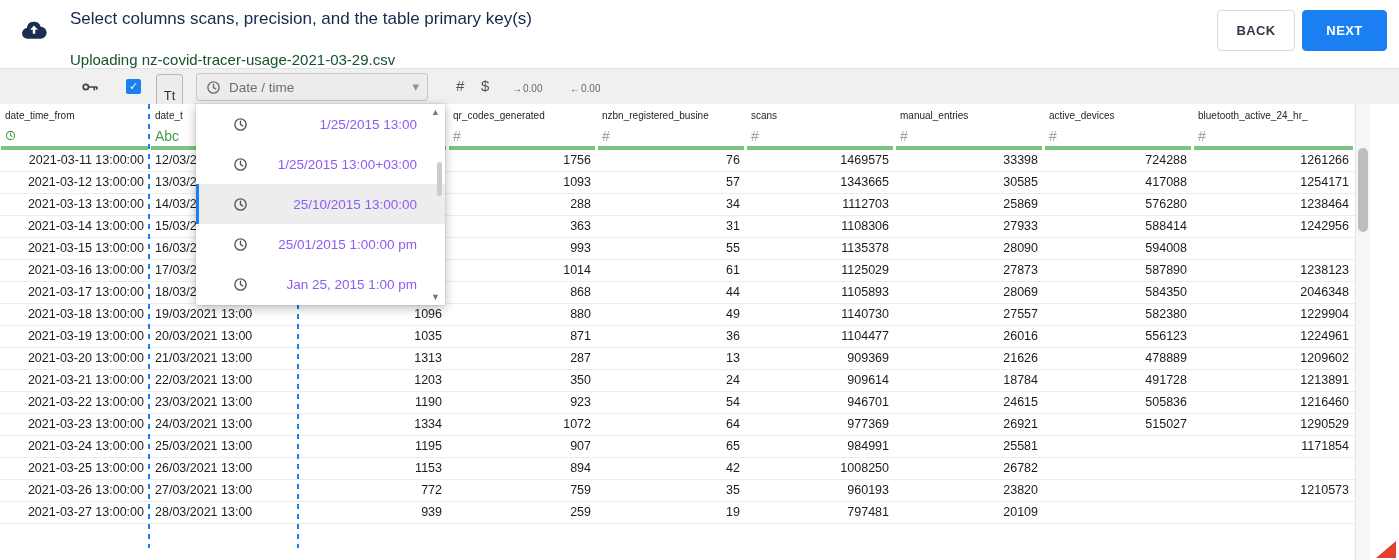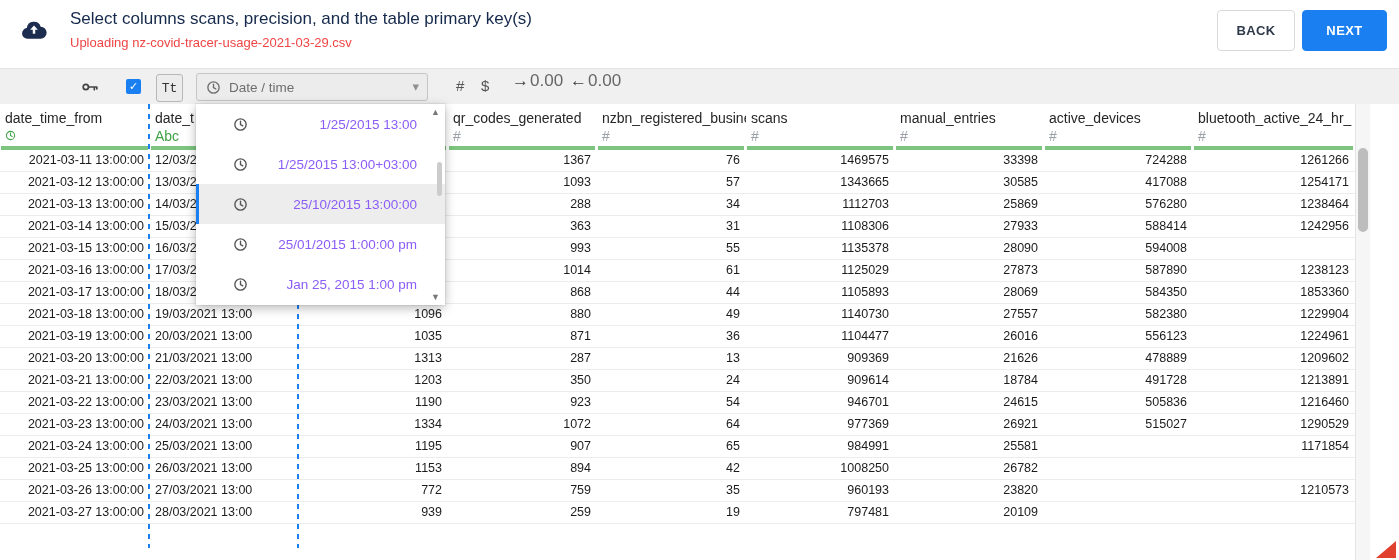--- a/index.html
+++ b/index.html
@@ -14,53 +14,53 @@
     width:1399px;height:560px;overflow:hidden;background:#fff;
     font-family:"Liberation Sans","DejaVu Sans",sans-serif;
   }
   .app{position:relative;width:1399px;height:560px;background:#fff;overflow:hidden}
 
   
   .hdr{position:absolute;left:0;top:0;width:1399px;height:68px;background:#fff}
   .upload-icon{position:absolute;left:20px;top:16px;width:28px;height:28px;color:#1c2d4f}
   .upload-icon svg{width:28px;height:28px;display:block}
   .page-title{position:absolute;left:70px;top:9px;font-size:17px;font-weight:500;color:#15294b;white-space:nowrap}
-  .subtitle{position:absolute;left:70px;top:35px;font-size:13px;color:#ef4444;white-space:nowrap}
+  .subtitle{position:absolute;left:70px;top:51px;font-size:15px;color:#14532d;white-space:nowrap}
   .btn{position:absolute;top:10px;height:41px;border-radius:4px;font-size:13px;font-weight:700;
        letter-spacing:.4px;cursor:pointer;font-family:inherit}
   .btn.back{left:1217px;width:78px;background:#fff;border:1px solid #d9d9d9;color:#2f3a4a}
   .btn.next{left:1302px;width:85px;background:var(--accent);border:1px solid var(--accent);color:#fff}
 
   
   .toolbar{position:absolute;left:0;top:68px;width:1399px;height:36px;
            background:var(--toolbar-bg);border-top:1px solid #e3e3e3}
   .toolbar .tool{position:absolute;color:#555}
   .key-icon{left:80px;top:8px;width:20px;height:20px}
   .key-icon svg{width:20px;height:20px;display:block}
   .checkbox{position:absolute;left:126px;top:10px;width:15px;height:15px;background:var(--accent);
             border-radius:2px;color:#fff;font-size:11px;line-height:15px;text-align:center;cursor:pointer}
-  .tt-btn{position:absolute;left:156px;top:5px;width:27px;height:28px;border:1px solid #b7b7b7;
-          border-radius:3px;background:#ececec;font-size:13px;color:#333;cursor:pointer;font-family:Liberation Mono, monospace}
+  .tt-btn{position:absolute;left:156px;top:5px;width:27px;height:42px;border:1px solid #b7b7b7;
+          border-radius:3px;background:#ececec;font-size:13px;color:#333;cursor:pointer;font-family:Liberation Sans, sans-serif}
   .type-select{position:absolute;left:196px;top:4px;width:232px;height:28px;background:#ececec;
                border:1px solid #c6c6c6;border-radius:3px;cursor:pointer}
   .type-select .clock-icon{position:absolute;left:9px;top:6px;color:#6e6e6e}
   .type-select .clock-icon svg{width:15px;height:15px;display:block}
   .select-value{position:absolute;left:32px;top:6px;font-size:13.5px;color:#6e6e6e}
   .chevron{position:absolute;right:8px;top:5px;font-size:13px;color:#909090}
   .hash-icon{left:456px;top:8px;font-size:15px}
   .dollar-icon{left:481px;top:8px;font-size:15px}
-  .dec{position:absolute;top:2px;font-size:17px;color:#666;cursor:pointer;white-space:nowrap}
+  .dec{position:absolute;top:14px;font-size:10px;color:#666;cursor:pointer;white-space:nowrap}
   .dec .arrow{color:#3c3c3c;margin-right:1px}
   .dec.inc{left:512px}
   .dec.decr{left:570px}
 
   
   .thead{position:absolute;left:0;top:104px;width:1355px;height:46px;display:flex;background:#fff}
   .hcell{position:relative;height:46px;cursor:pointer}
-  .hlabel{padding:6px 2px 0 5px;font-size:14px;color:#262626;white-space:nowrap;overflow:hidden}
+  .hlabel{padding:6px 2px 0 5px;font-size:10px;color:#262626;white-space:nowrap;overflow:hidden}
   .htype{position:absolute;left:5px;top:26px;font-size:14px;line-height:12px}
   .htype.green{color:var(--success-green)}
   .htype.gray{color:#9aa0a6}
   .htype .clock-icon svg{width:11px;height:11px;display:block}
   .qbar{position:absolute;left:1px;right:2px;bottom:0;height:4px;background:var(--quality-bar-green)}
 
   .tbody{position:absolute;left:0;top:150px;width:1355px}
   .trow{display:flex;height:22px;border-bottom:1px solid #ececec}
   .tcell{font-size:12.5px;color:#1c1c1c;line-height:21px;text-align:right;padding-right:6px;
          white-space:nowrap;overflow:hidden}
@@ -191,21 +191,21 @@
         <div class="hlabel">bluetooth_active_24_hr_</div>
         <div class="htype gray">#</div>
         <div class="qbar"></div>
       </div>
     </div>
   <div class="tbody">
       <div class="trow">
         <div class="tcell c0">2021-03-11 13:00:00</div>
         <div class="tcell c1">12/03/2021 13:00</div>
         <div class="tcell c2"></div>
-        <div class="tcell c3">1367</div>
+        <div class="tcell c3">1756</div>
         <div class="tcell c4">76</div>
         <div class="tcell c5">1469575</div>
         <div class="tcell c6">33398</div>
         <div class="tcell c7">724288</div>
         <div class="tcell c8">1261266</div>
       </div>
       <div class="trow">
         <div class="tcell c0">2021-03-12 13:00:00</div>
         <div class="tcell c1">13/03/2021 13:00</div>
         <div class="tcell c2"></div>
@@ -261,21 +261,21 @@
       </div>
       <div class="trow">
         <div class="tcell c0">2021-03-17 13:00:00</div>
         <div class="tcell c1">18/03/2021 13:00</div>
         <div class="tcell c2"></div>
         <div class="tcell c3">868</div>
         <div class="tcell c4">44</div>
         <div class="tcell c5">1105893</div>
         <div class="tcell c6">28069</div>
         <div class="tcell c7">584350</div>
-        <div class="tcell c8">1853360</div>
+        <div class="tcell c8">2046348</div>
       </div>
       <div class="trow">
         <div class="tcell c0">2021-03-18 13:00:00</div>
         <div class="tcell c1">19/03/2021 13:00</div>
         <div class="tcell c2">1096</div>
         <div class="tcell c3">880</div>
         <div class="tcell c4">49</div>
         <div class="tcell c5">1140730</div>
         <div class="tcell c6">27557</div>
         <div class="tcell c7">582380</div>

